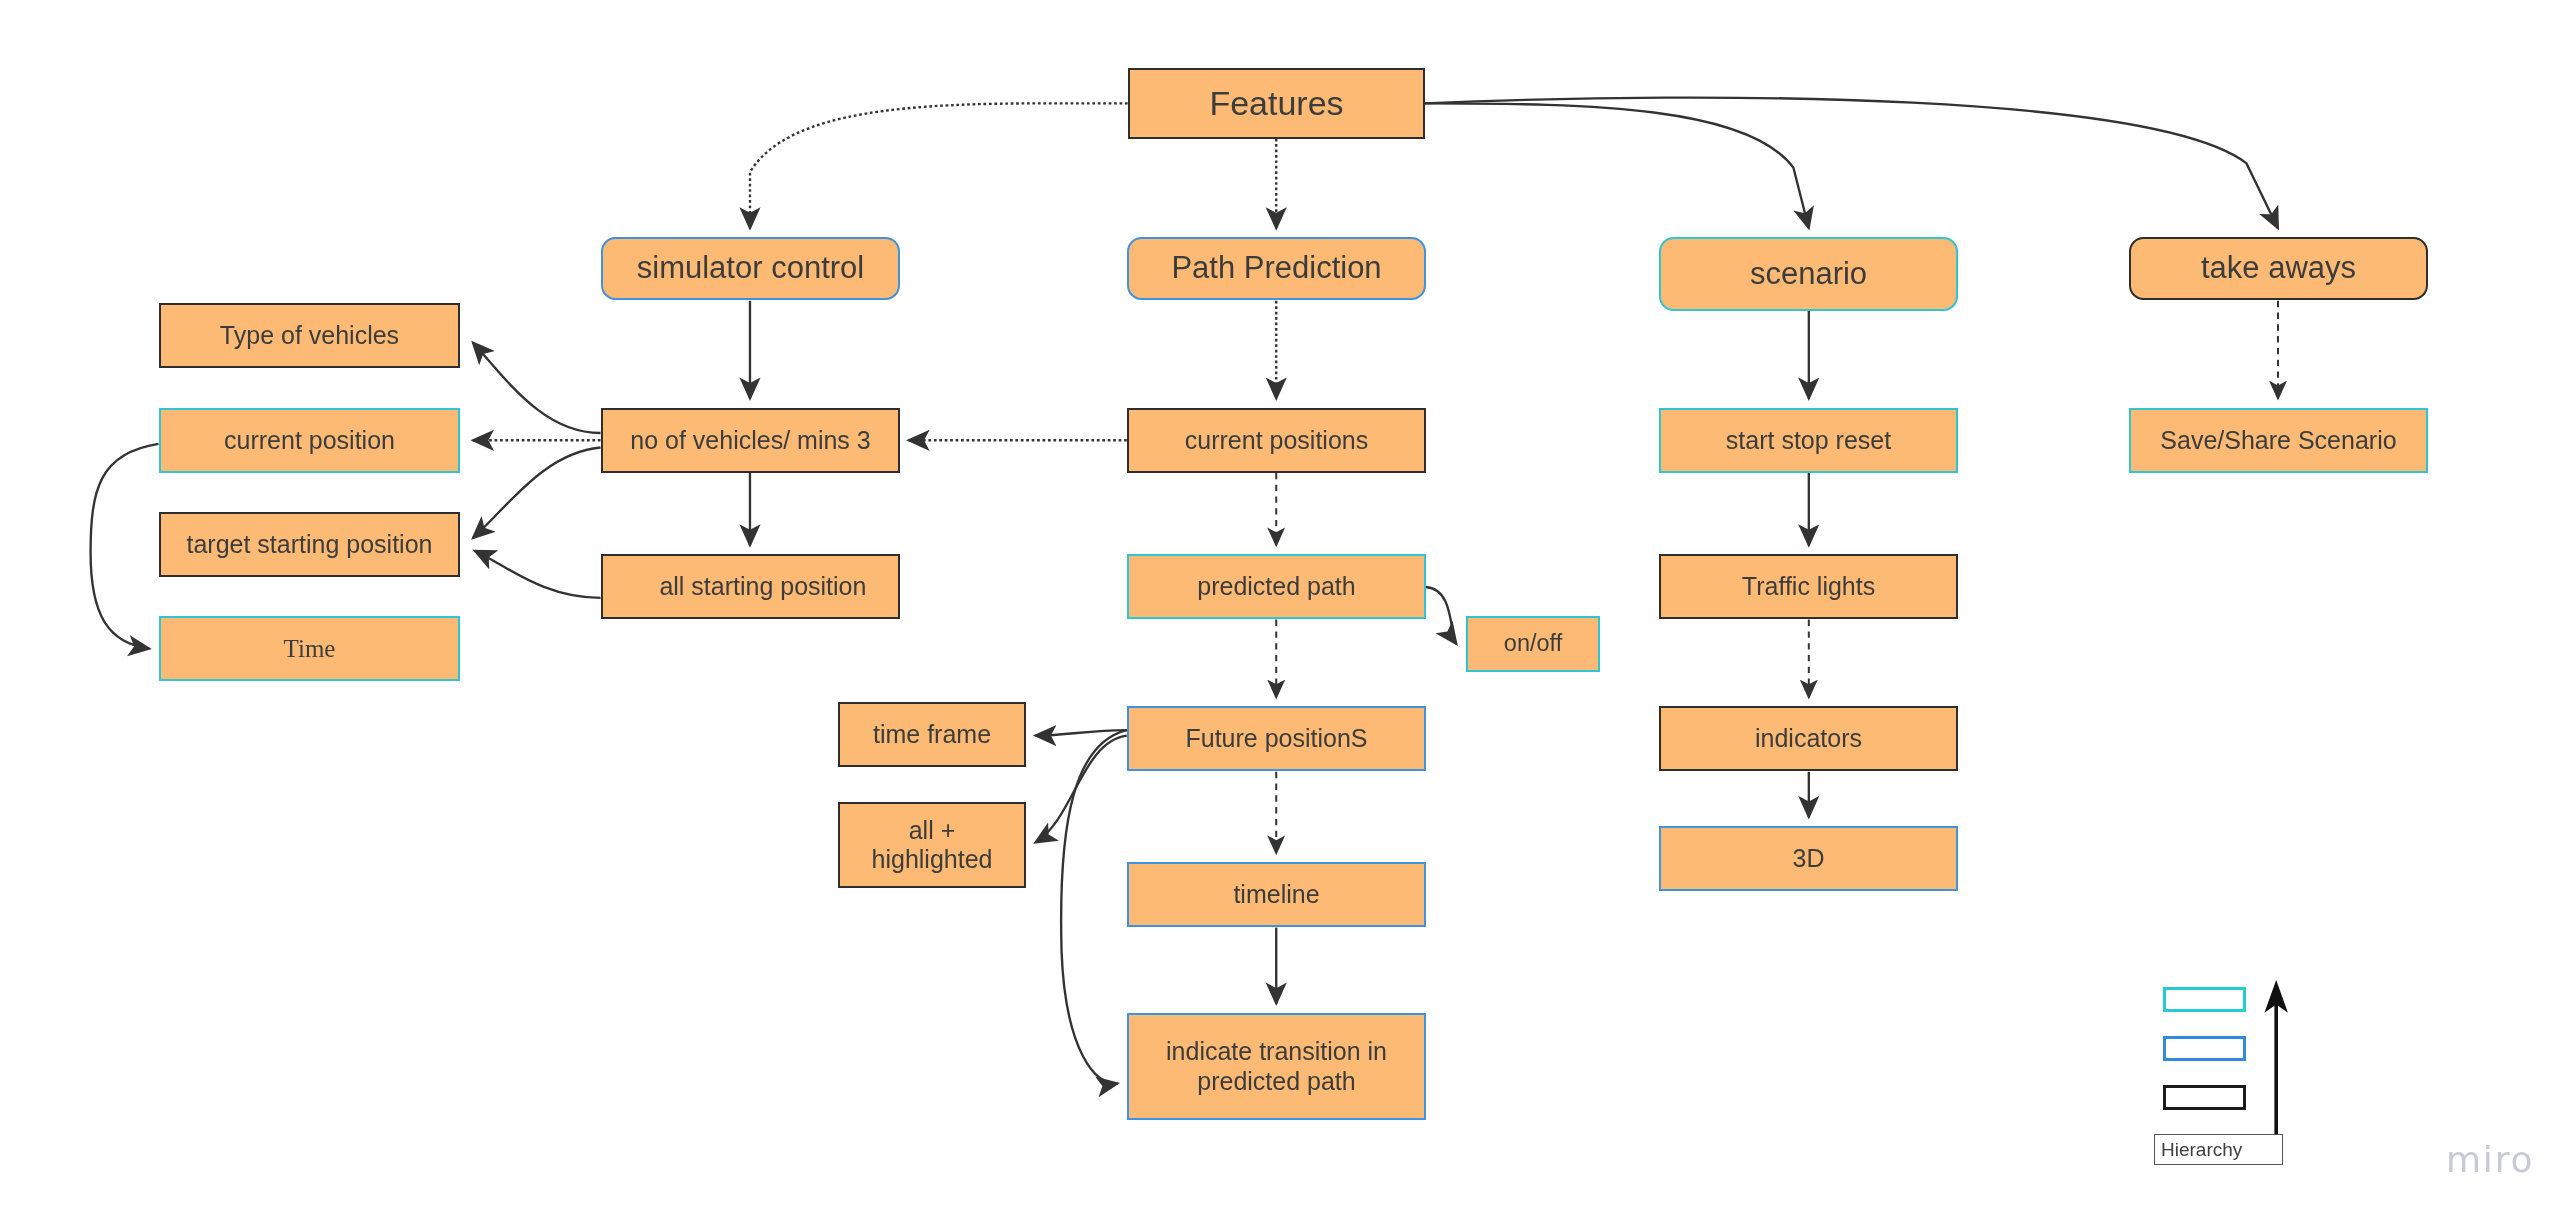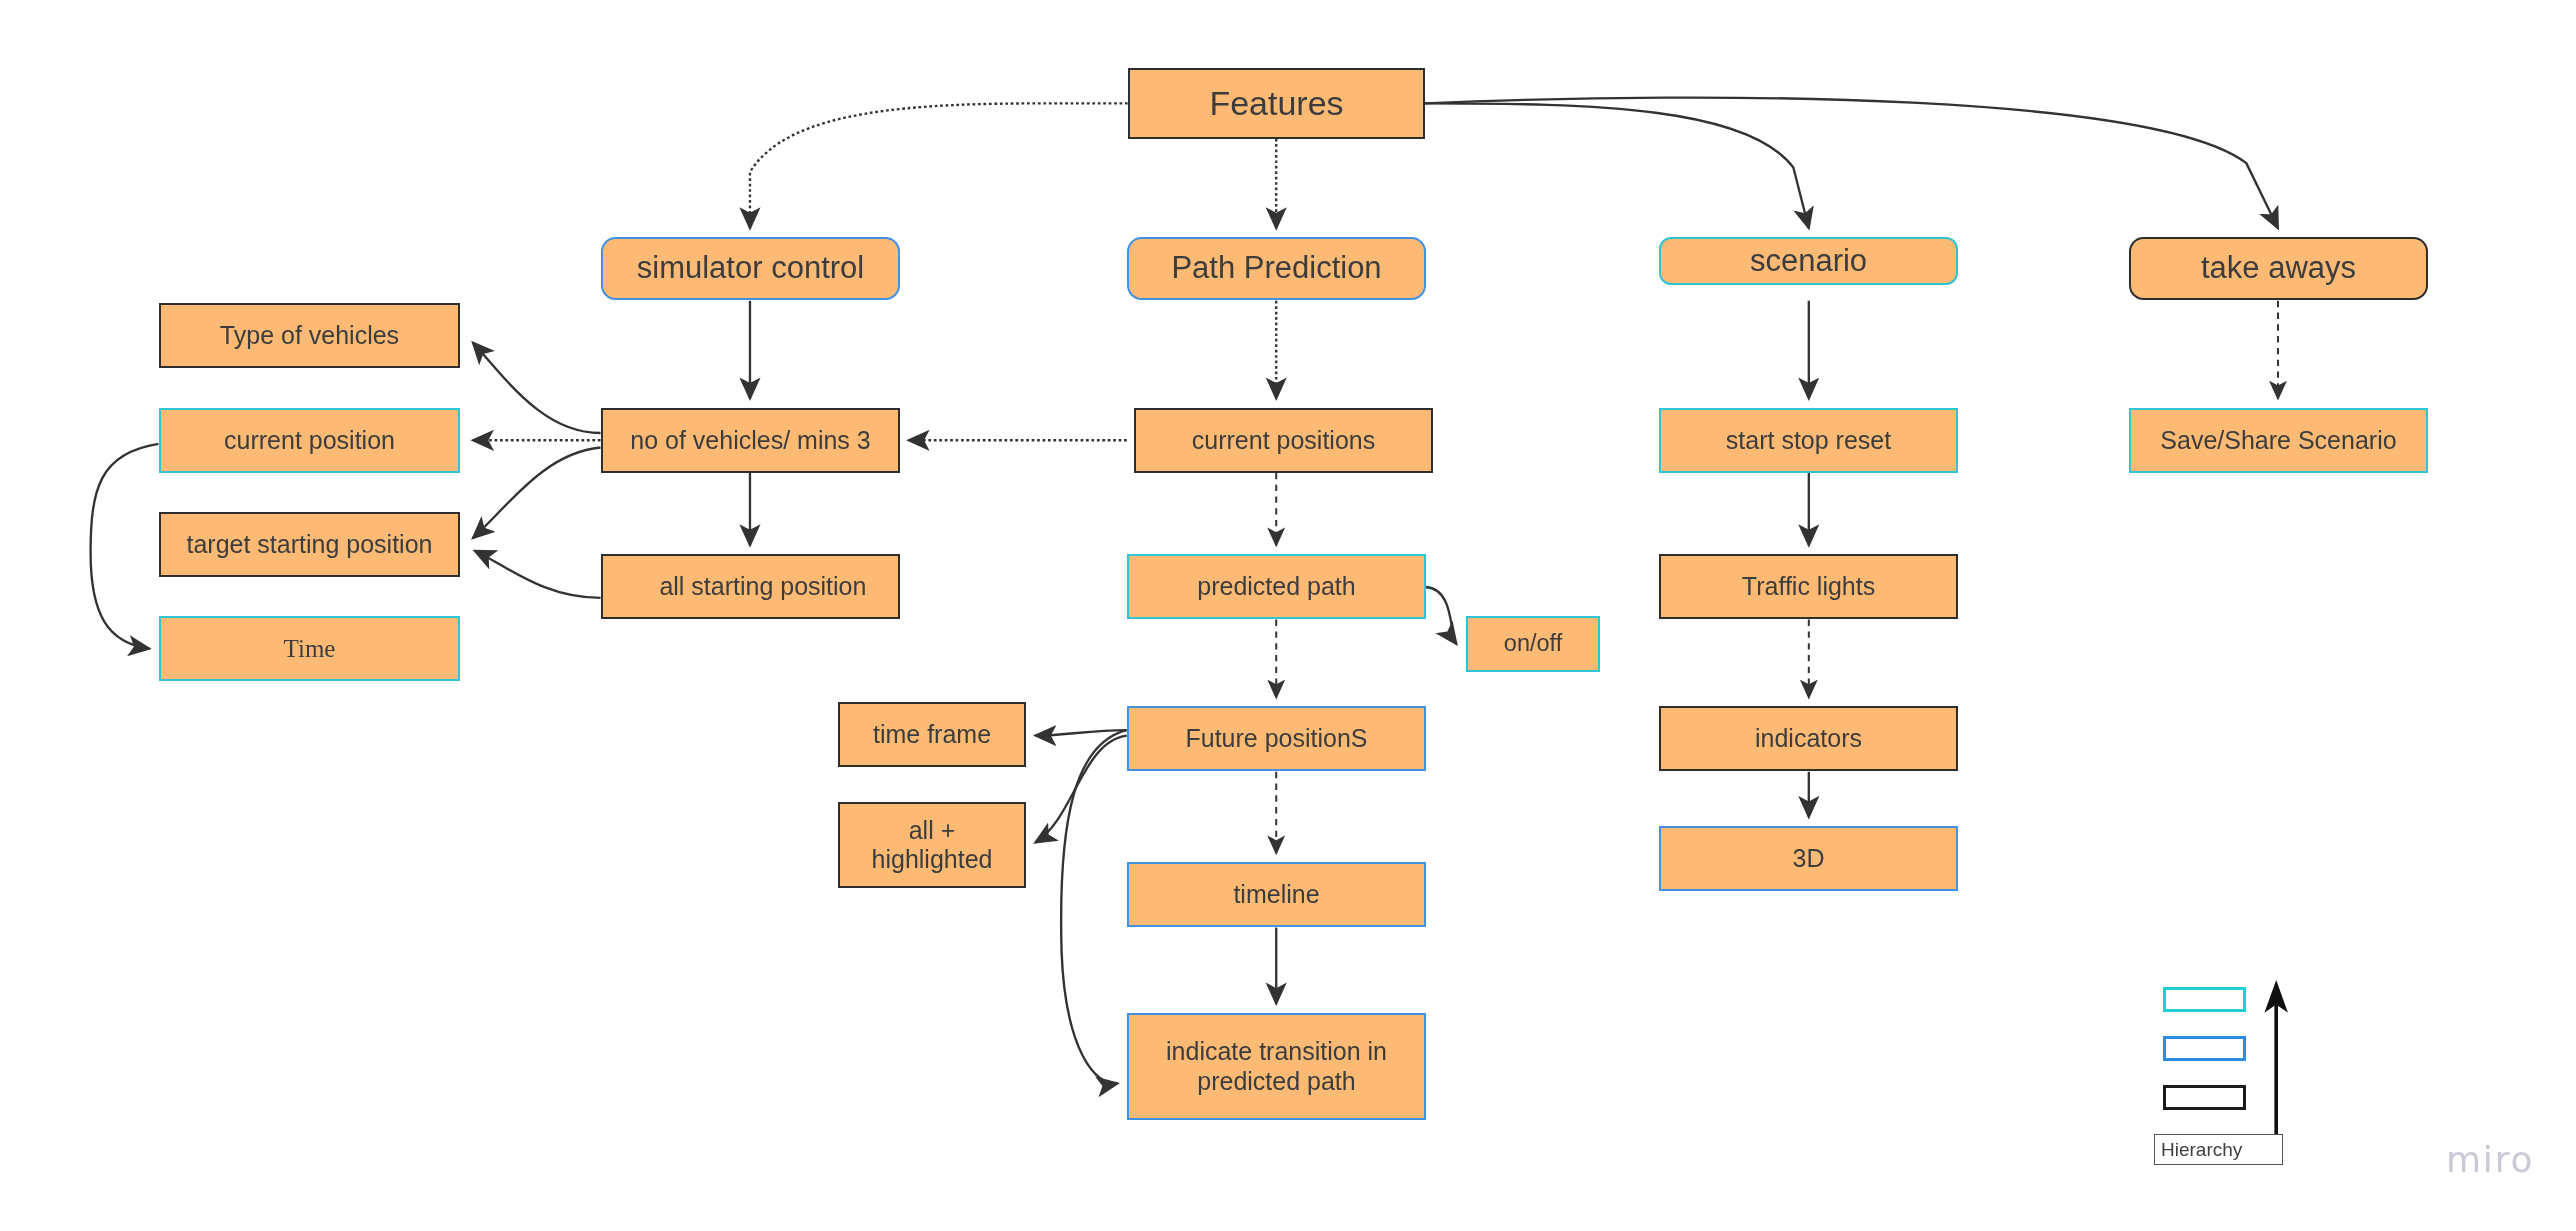--- a/index.html
+++ b/index.html
@@ -102,29 +102,29 @@
     <path d="M2515,332 L2515,440" fill="none" stroke="#333" stroke-width="2.2" stroke-dasharray="7 6" marker-end="url(#ah)"></path>
 
     <path d="M2513,1270 L2513,1098" fill="none" stroke="#111" stroke-width="4"></path>
     <path d="M2513,1082 L2526,1118 L2513,1109 L2500,1118 z" fill="#111"></path>
   </svg>
 
   <div id="nodes">
       <div class="node black" style="left: 1128px; top: 68px; width: 297px; height: 71px; font-size: 34px; white-space: pre-line;"><span>Features</span></div>
       <div class="node blue rounded" style="left: 601px; top: 237px; width: 299px; height: 63px; font-size: 31px; white-space: pre-line;"><span>simulator control</span></div>
       <div class="node blue rounded" style="left: 1127px; top: 237px; width: 299px; height: 63px; font-size: 31px; white-space: pre-line;"><span>Path Prediction</span></div>
-      <div class="node cyan rounded" style="left: 1659px; top: 237px; width: 299px; height: 48px; font-size: 31px; white-space: pre-line; border-radius: 12px;"><span>scenario</span></div>
+      <div class="node cyan rounded" style="left: 1659px; top: 237px; width: 299px; height: 74px; font-size: 31px; white-space: pre-line;"><span>scenario</span></div>
       <div class="node black rounded" style="left: 2129px; top: 237px; width: 299px; height: 63px; font-size: 31px; white-space: pre-line;"><span>take aways</span></div>
       <div class="node black" style="left: 159px; top: 303px; width: 301px; height: 65px; font-size: 25px; white-space: pre-line;"><span>Type of vehicles</span></div>
       <div class="node cyan" style="left: 159px; top: 408px; width: 301px; height: 65px; font-size: 25px; white-space: pre-line;"><span>current position</span></div>
       <div class="node black" style="left: 159px; top: 512px; width: 301px; height: 65px; font-size: 25px; white-space: pre-line;"><span>target starting position</span></div>
       <div class="node cyan" style="left: 159px; top: 616px; width: 301px; height: 65px; font-size: 25px; white-space: pre-line; font-family: Liberation Serif, serif;"><span>Time</span></div>
       <div class="node black" style="left: 601px; top: 408px; width: 299px; height: 65px; font-size: 25px; white-space: pre-line;"><span>no of vehicles/ mins 3</span></div>
       <div class="node black" style="left: 601px; top: 554px; width: 299px; height: 65px; font-size: 25px; white-space: pre-line; padding-left: 32px;"><span>all starting position</span></div>
-      <div class="node black" style="left: 1127px; top: 408px; width: 299px; height: 65px; font-size: 25px; white-space: pre-line; margin-left: 7px;"><span>current positions</span></div>
+      <div class="node black" style="left: 1127px; top: 408px; width: 299px; height: 65px; font-size: 25px; white-space: pre-line;"><span>current positions</span></div>
       <div class="node cyan" style="left: 1127px; top: 554px; width: 299px; height: 65px; font-size: 25px; white-space: pre-line;"><span>predicted path</span></div>
       <div class="node cyan" style="left: 1466px; top: 616px; width: 134px; height: 56px; font-size: 23.5px; white-space: pre-line;"><span>on/off</span></div>
       <div class="node blue" style="left: 1127px; top: 706px; width: 299px; height: 65px; font-size: 25px; white-space: pre-line;"><span>Future positionS</span></div>
       <div class="node black" style="left: 838px; top: 702px; width: 188px; height: 65px; font-size: 25px; white-space: pre-line;"><span>time frame</span></div>
       <div class="node black" style="left: 838px; top: 802px; width: 188px; height: 86px; font-size: 25px; white-space: pre-line;"><span>all +
 highlighted</span></div>
       <div class="node blue" style="left: 1127px; top: 862px; width: 299px; height: 65px; font-size: 25px; white-space: pre-line;"><span>timeline</span></div>
       <div class="node blue" style="left: 1127px; top: 1013px; width: 299px; height: 107px; font-size: 25px; white-space: pre-line;"><span>indicate transition in
 predicted path</span></div>
       <div class="node cyan" style="left: 1659px; top: 408px; width: 299px; height: 65px; font-size: 25px; white-space: pre-line;"><span>start stop reset</span></div>

